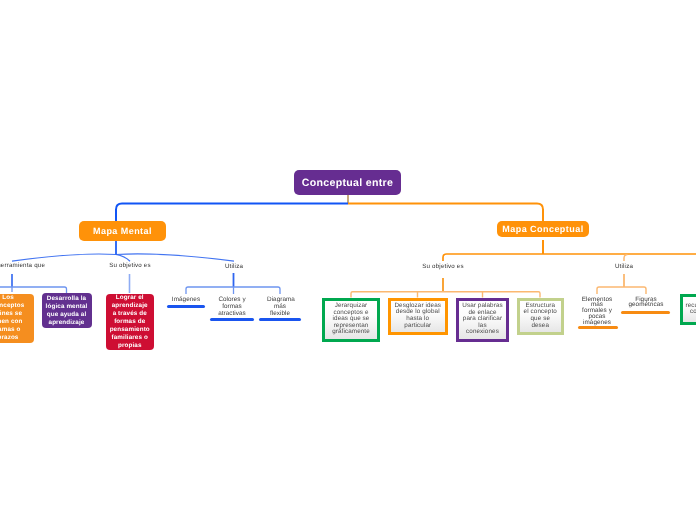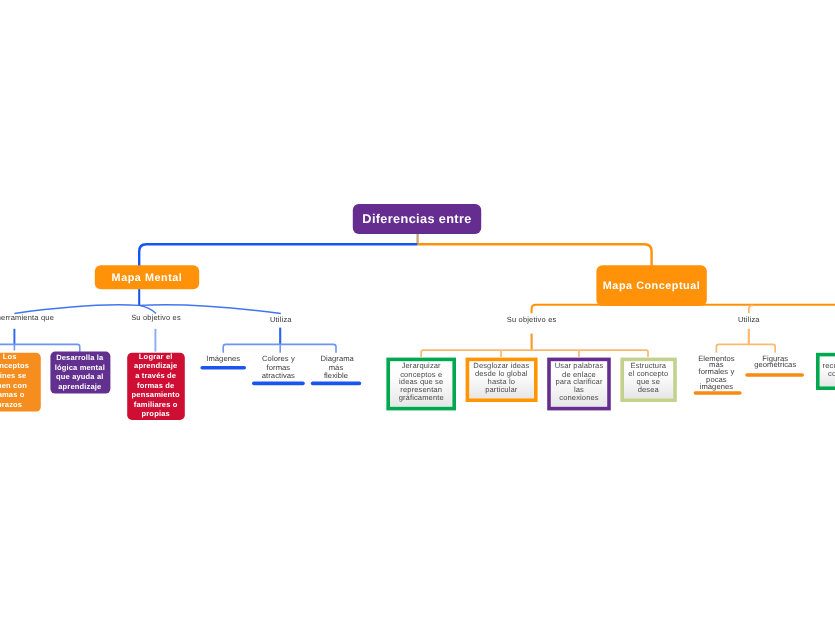--- a/index.html
+++ b/index.html
@@ -68,28 +68,28 @@
     <path d="M443 278 L443 291.7" stroke="#F99B23" stroke-width="1.8" fill="none"></path>
     <path d="M351 297.5 L351 293.2 Q351 291.7 352.5 291.7 L538.5 291.7 Q540 291.7 540 293.2 L540 297.5" stroke="#FBB871" stroke-width="1.4" fill="none"></path>
     <path d="M417.5 291.7 L417.5 297.5" stroke="#FBB871" stroke-width="1.4" fill="none"></path>
     <path d="M482.5 291.7 L482.5 297.5" stroke="#FBB871" stroke-width="1.4" fill="none"></path>
 
     <path d="M624 274 L624 287" stroke="#FBB871" stroke-width="1.8" fill="none"></path>
     <path d="M597 294 L597 289 Q597 287 599 287 L644 287 Q646 287 646 289 L646 294" stroke="#FBB871" stroke-width="1.4" fill="none"></path>
   </svg>
 
   <div class="pill" id="root-node" style="left:294px;top:170px;width:107px;height:25px;">
-    <span>Diferencias entre</span>
+    <span>Conceptual entre</span>
   </div>
 
   <div class="pill branch-pill" style="left:79px;top:221px;width:87px;height:20px;">
     <span>Mapa Mental</span>
   </div>
 
-  <div class="pill branch-pill" style="left:497px;top:221px;width:92px;height:34px;">
+  <div class="pill branch-pill" style="left:497px;top:221px;width:92px;height:16px;">
     <span>Mapa Conceptual</span>
   </div>
 
   <div class="blabel" style="left:-25px;top:262px;width:66px;">Es una herramienta que</div>
   <div class="blabel" style="left:90px;top:262px;width:80px;">Su objetivo es</div>
   <div class="blabel" style="left:204px;top:263px;width:60px;">Utiliza</div>
 
   <div class="leafbox" style="left:-18px;top:293.5px;width:52px;height:49.5px;background:#F58E1F;">Los<br>conceptos<br>afines se<br>unen con<br>ramas o<br>brazos</div>
   <div class="leafbox" style="left:41.5px;top:293px;width:50px;height:35px;background:#62308F;">Desarrolla la<br>lógica mental<br>que ayuda al<br>aprendizaje</div>
   <div class="leafbox" style="left:106px;top:294px;width:47.5px;height:56px;background:#CE0E33;">Lograr el<br>aprendizaje<br>a través de<br>formas de<br>pensamiento<br>familiares o<br>propias</div>

